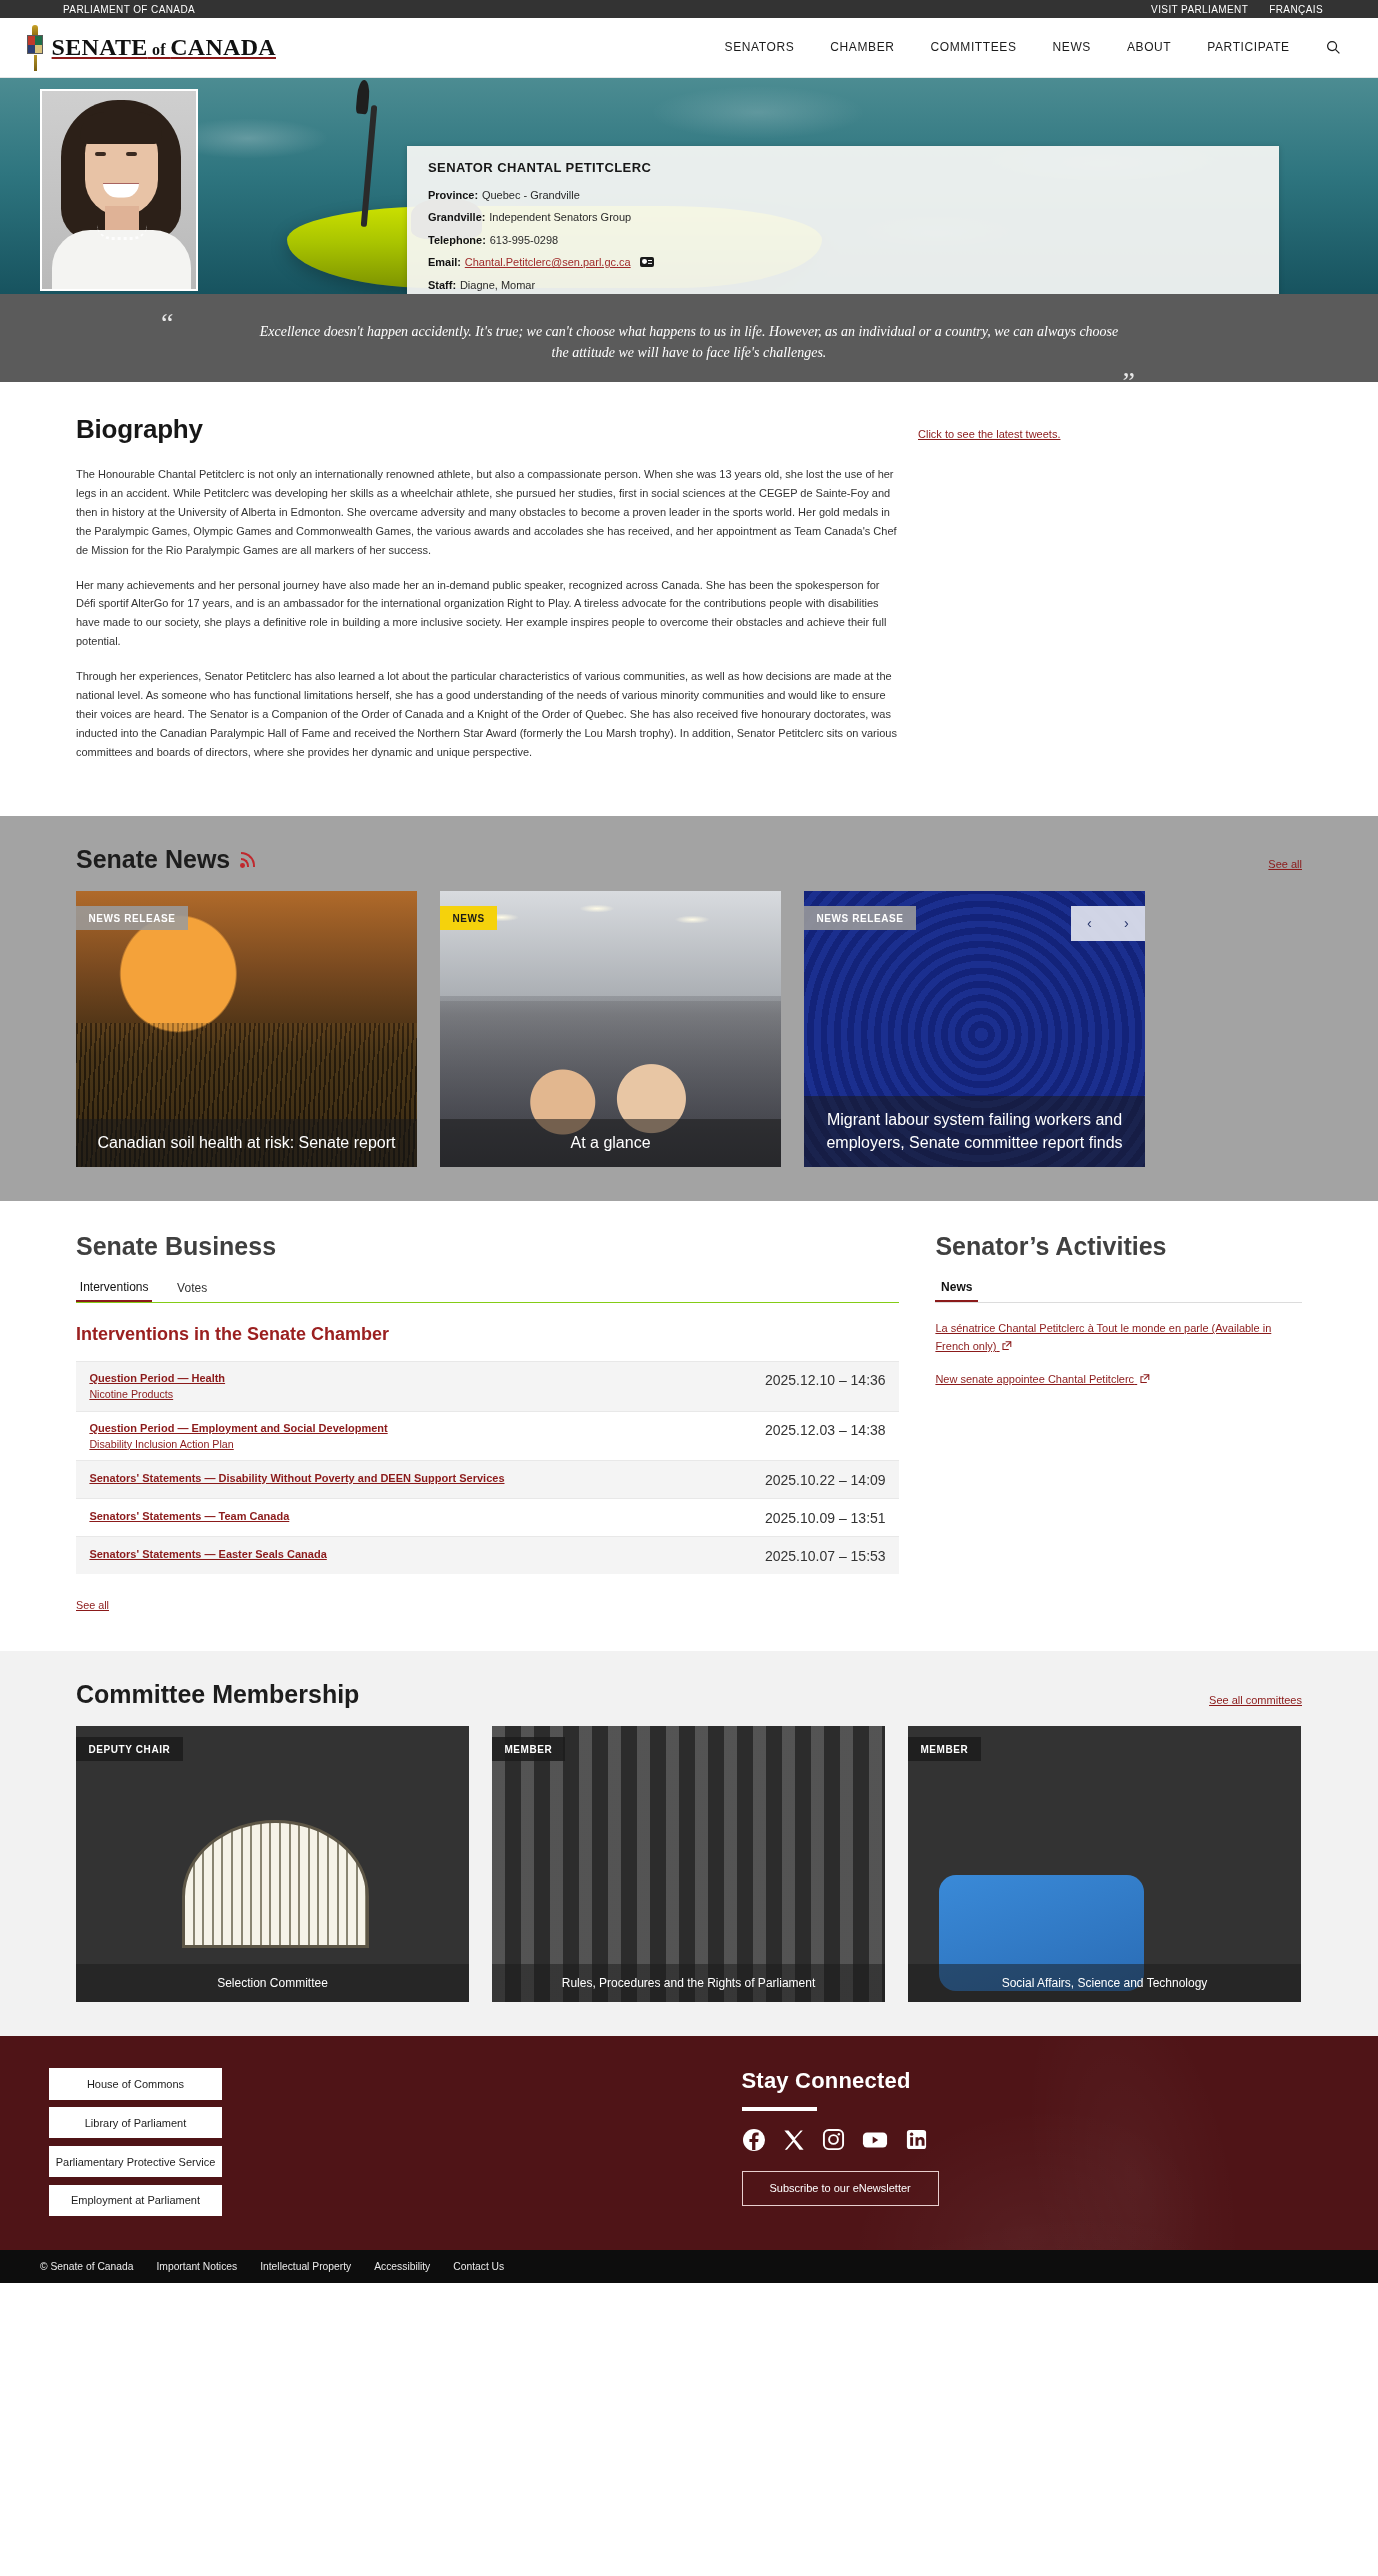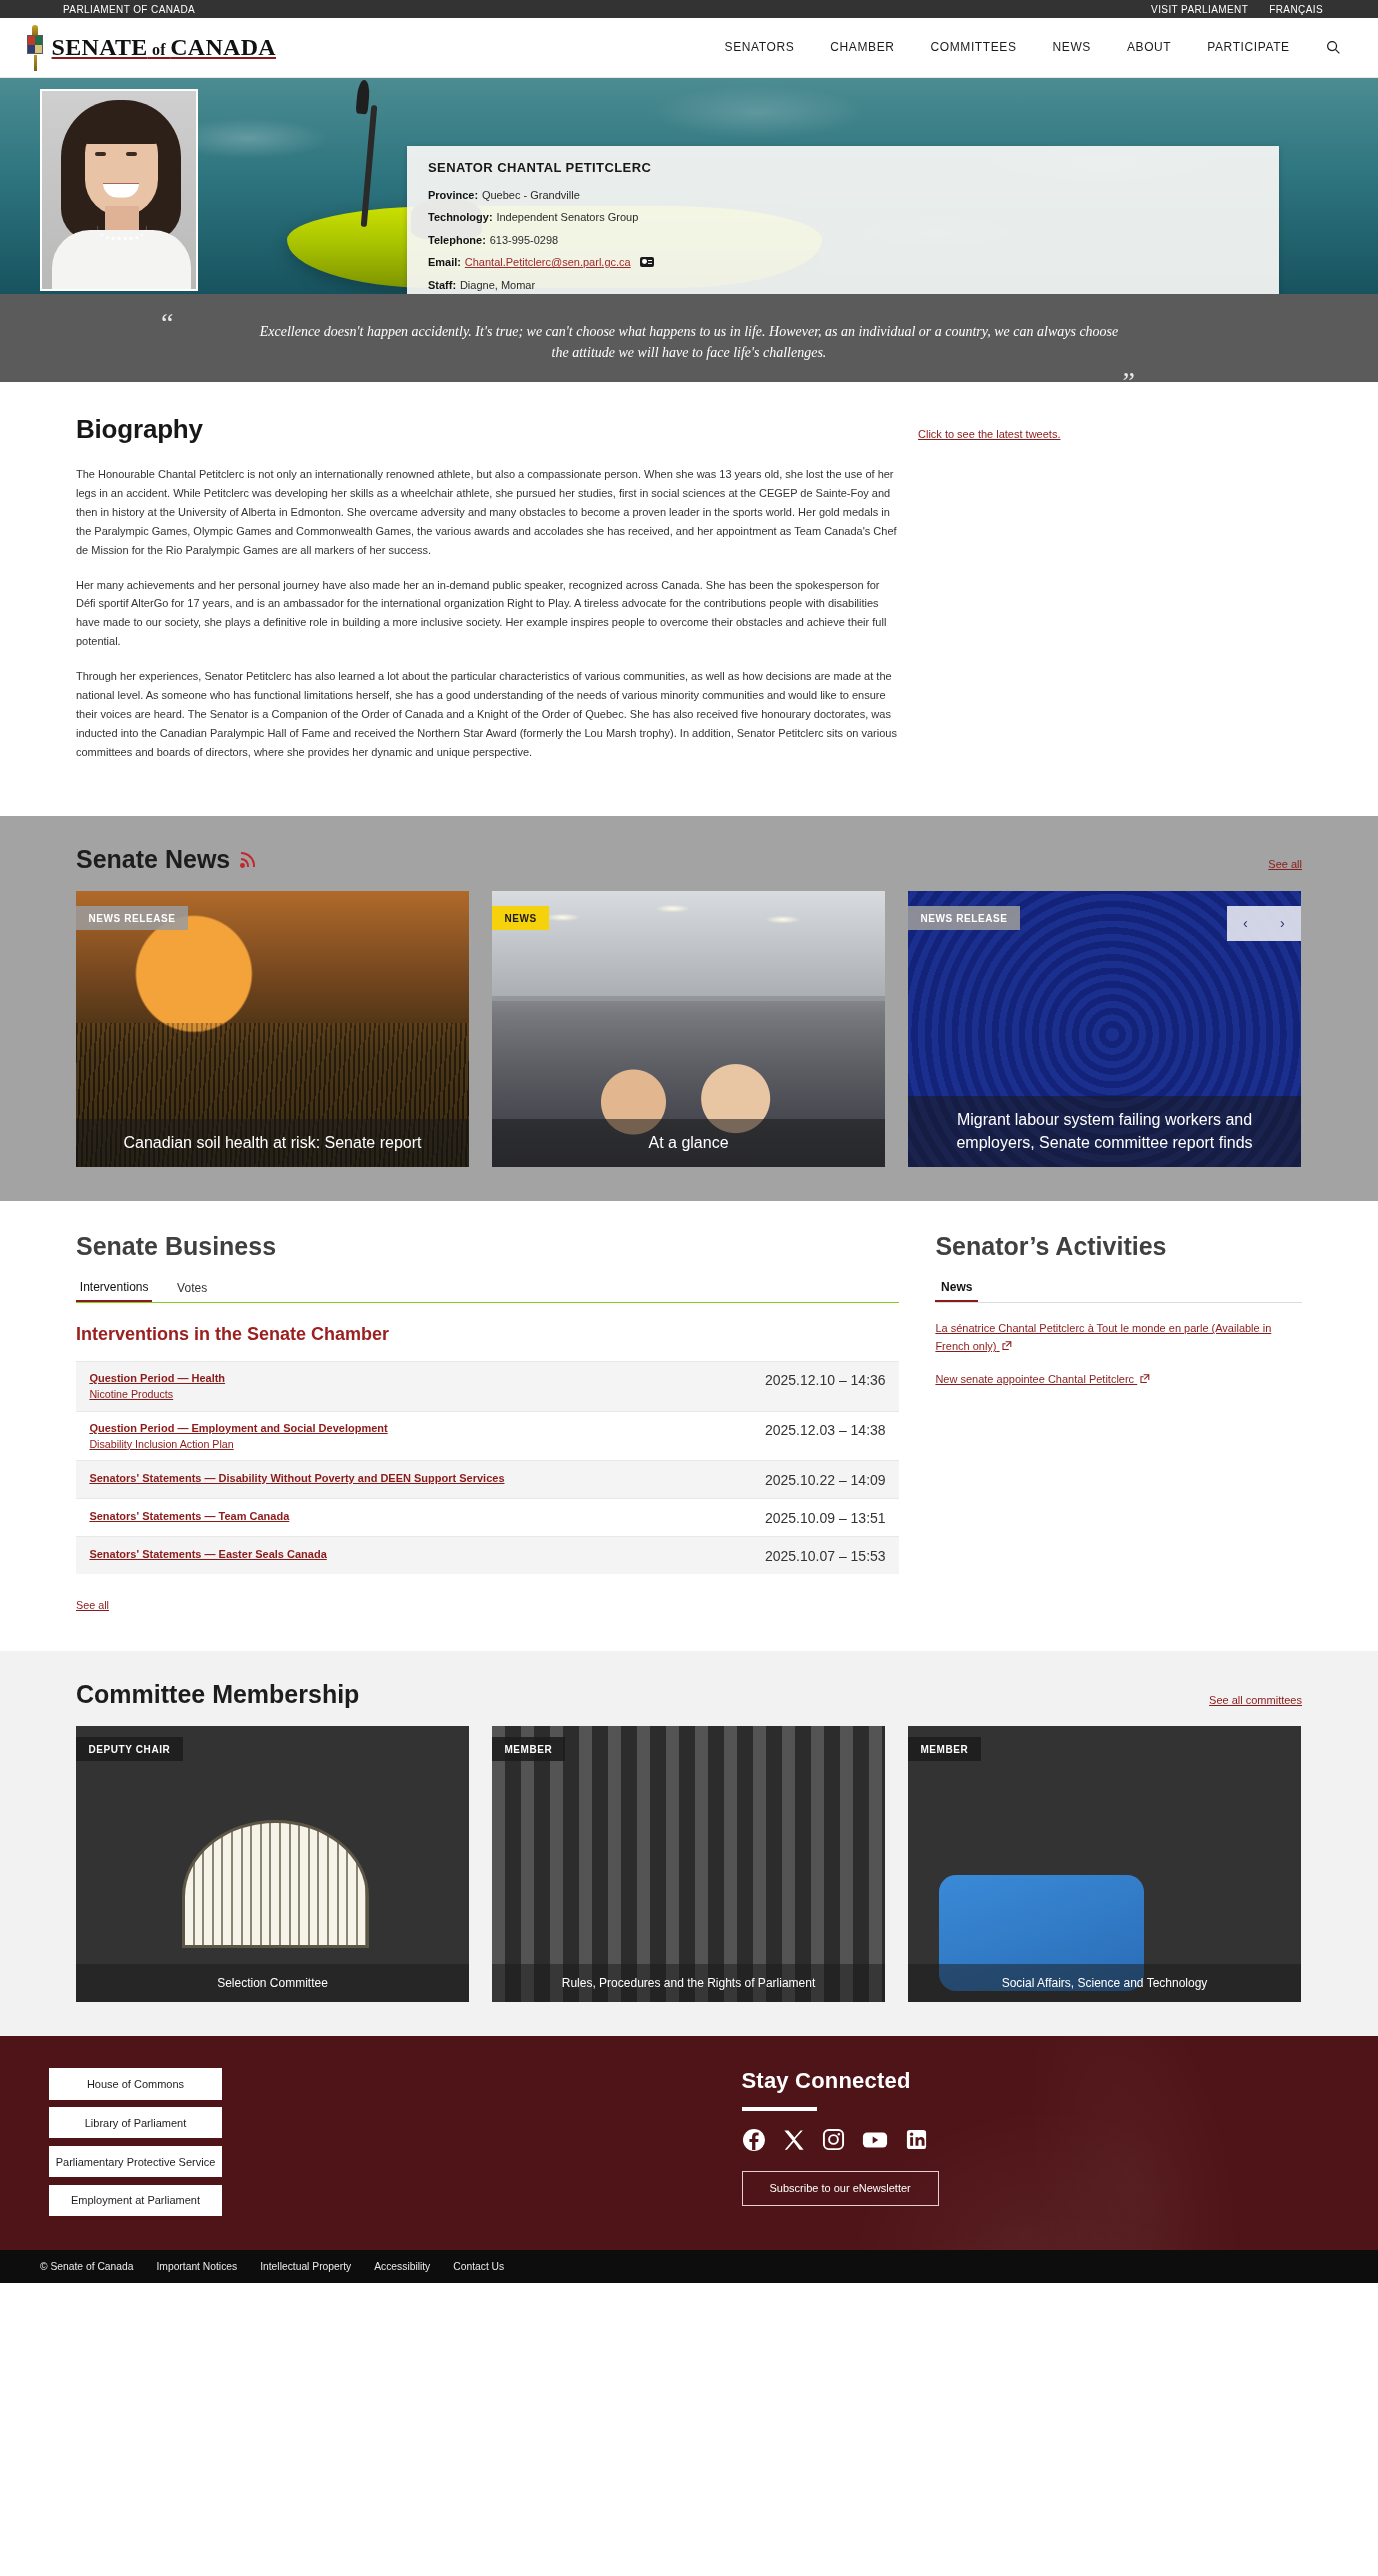--- a/index.html
+++ b/index.html
@@ -267,21 +267,21 @@
   .rss-icon { display:inline-block; width:17px; height:17px; position:relative; }
   .rss-icon i { position:absolute; border:2.3px solid #c0282d; border-radius:0; }
   .rss-icon .d { left:0; bottom:0; width:4.8px; height:4.8px; background:#c0282d; border:none; border-radius:50%; }
   .rss-icon .a1 { left:1px; bottom:1px; width:8.6px; height:8.6px; border-width:2.3px; border-color:#c0282d; border-left:none; border-bottom:none; border-radius:0 8.6px 0 0; }
   .rss-icon .a2 { left:1px; bottom:1px; width:14.3px; height:14.3px; border-width:2.3px; border-color:#c0282d; border-left:none; border-bottom:none; border-radius:0 14.3px 0 0; }
   .see-all { font-size: 11px; color:#8b1a1a; text-decoration: underline; padding-bottom: 3.8px; }
 
   .cards-row { display: flex; gap: 23px; }
   .news-card {
     position: relative;
-    width: 393px; height: 276px;
+    width: 341px; height: 276px;
     overflow: hidden;
     background: #222;
     cursor: pointer;
   }
   .news-card .photo { position:absolute; inset:0; }
   .photo-field {
     background:
       radial-gradient(circle at 30% 30%, #f4a23a 0 57px, transparent 59px),
       linear-gradient(180deg,#b06a2a 0%, #7a4a20 28%, #3b2a12 60%, #241a0c 100%);
   }
@@ -549,21 +549,21 @@
 
   <div class="senator-card">
     <h1>SENATOR CHANTAL PETITCLERC</h1>
 
     <div class="card-row">
       <span class="lbl">Province:</span>
       <span>Quebec - Grandville</span>
     </div>
 
     <div class="card-row">
-      <span class="lbl">Technology:</span>
+      <span class="lbl">Grandville:</span>
       <span>Independent Senators Group</span>
     </div>
 
     <div class="card-row">
       <span class="lbl">Telephone:</span>
       <span>613-995-0298</span>
     </div>
 
     <div class="card-row">
       <span class="lbl">Email:</span>

